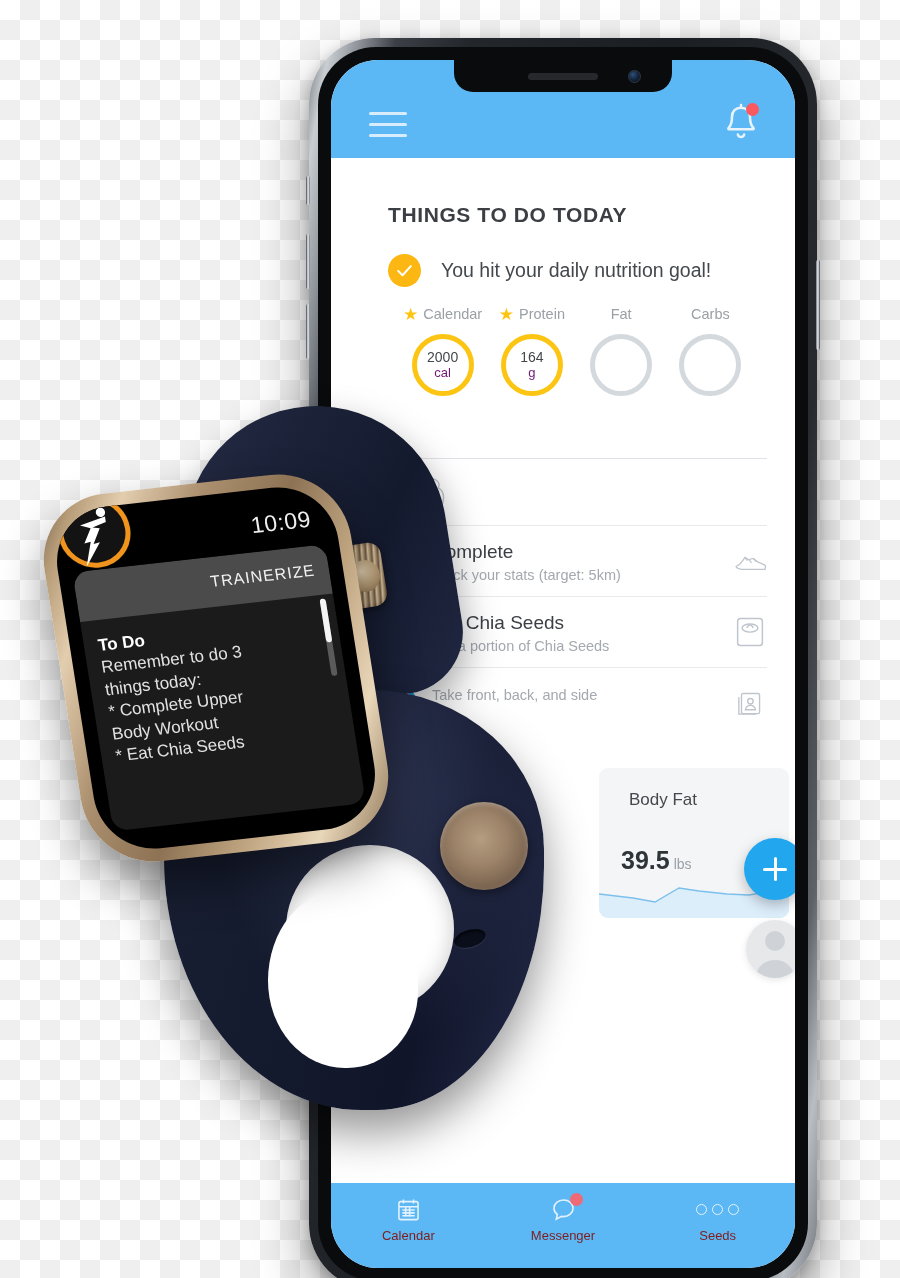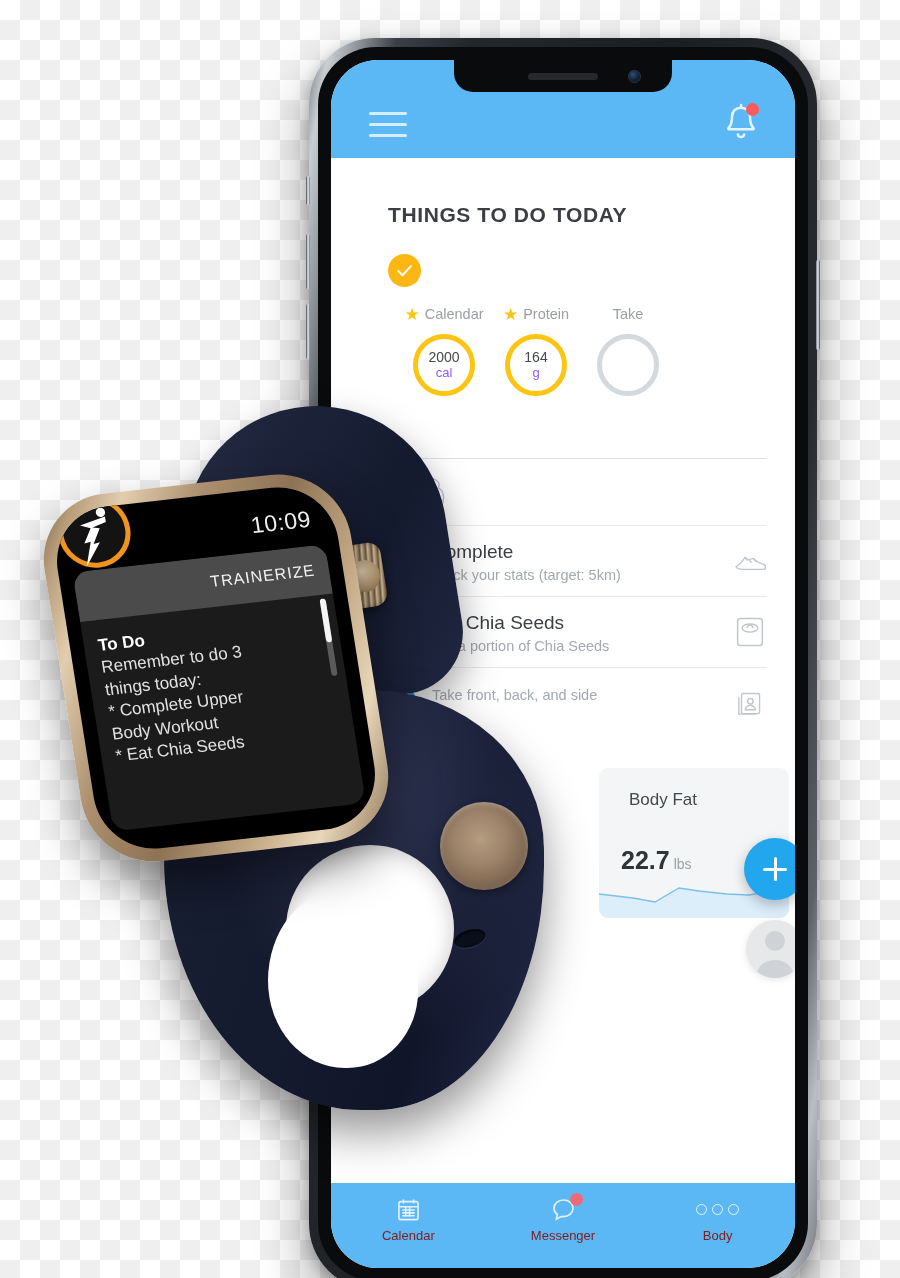--- a/index.html
+++ b/index.html
@@ -82,21 +82,21 @@
   .macro{width:92px;text-align:center;}
   .macro-label{font-size:14.5px;color:#9aa0a6;display:flex;align-items:center;justify-content:center;gap:5px;height:22px;}
   .star{color:#fcc513;font-size:17px;line-height:1;}
   .ring{
     width:62px;height:62px;border-radius:50%;margin:9px auto 0;
     border:5px solid #d4d9de;display:flex;flex-direction:column;
     align-items:center;justify-content:center;box-sizing:border-box;
   }
   .ring.filled{border-color:#fcc513;}
   .ring b{font-size:14px;font-weight:normal;color:#43484d;line-height:1.12;}
-  .ring span{font-size:13px;color:#8b5cf6;line-height:1.12;}
+  .ring span{font-size:13px;color:#701a75;line-height:1.12;}
 
   .todo-list{position:absolute;left:57px;right:28px;top:300px;}
   .todo{
     display:flex;align-items:flex-start;border-top:1px solid #e7eaed;
     padding:15px 0 13px 0;min-height:54px;box-sizing:border-box;
   }
   .todo:first-child{border-top:1px solid #dfe3e7;}
   .todo-check{
     width:28px;height:28px;border-radius:50%;border:4px solid #1aa3ef;
     box-sizing:border-box;flex:0 0 auto;margin-top:4px;
@@ -277,20 +277,21 @@
 
           <div class="page-title">THINGS TO DO TODAY</div>
 
           <div class="nutri">
             <div class="nutri-head">
               <div class="check-circle">
                 <svg viewBox="0 0 24 24" fill="none" stroke="#fff" stroke-width="2.6" stroke-linecap="round" stroke-linejoin="round">
                   <polyline points="4,12.5 9.5,18 20,6.5"></polyline>
                 </svg>
               </div>
+              <div class="nutri-msg">You hit your daily nutrition goal!</div>
             </div>
 
             <div class="macros">
               <div class="macro">
                 <div class="macro-label">
                   <span class="star">★</span>
                   <span>Calendar</span>
                 </div>
                 <div class="ring filled">
                   <b>2000</b>
@@ -302,21 +303,27 @@
                   <span class="star">★</span>
                   <span>Protein</span>
                 </div>
                 <div class="ring filled">
                   <b>164</b>
                   <span>g</span>
                 </div>
               </div>
               <div class="macro">
                 <div class="macro-label">
-                  <span>Take</span>
+                  <span>Fat</span>
+                </div>
+                <div class="ring"></div>
+              </div>
+              <div class="macro">
+                <div class="macro-label">
+                  <span>Carbs</span>
                 </div>
                 <div class="ring"></div>
               </div>
             </div>
           </div>
 
           <div class="todo-list">
 
             <div class="todo">
               <div class="todo-check"></div>
@@ -370,21 +377,21 @@
                   <circle cx="16.4" cy="14.4" r="2.6"></circle>
                   <path d="M11.6 22.4c.6-2.8 2.5-4.2 4.8-4.2s4.2 1.4 4.8 4.2z"></path>
                 </svg>
               </div>
             </div>
           </div>
 
           <div class="bf-card">
             <div class="bf-title">Body Fat</div>
             <div class="bf-val">
-              <span>22.7</span><span class="bf-unit">lbs</span>
+              <span>39.5</span><span class="bf-unit">lbs</span>
             </div>
             <div class="bf-spark">
               <svg viewBox="0 0 190 50" preserveAspectRatio="none">
                 <path d="M0 26 L34 30 L56 34 L80 20 L100 23 L128 26 L150 27 L190 20 L190 50 L0 50 Z" fill="#ddeefb"></path>
                 <path d="M0 26 L34 30 L56 34 L80 20 L100 23 L128 26 L150 27 L190 20" fill="none" stroke="#7cc0ec" stroke-width="1.4"></path>
               </svg>
             </div>
           </div>
 
           <div class="fab"></div>
@@ -416,21 +423,21 @@
               <div class="tab-dot"></div>
             </div>
             <div class="tab-lbl">Messenger</div>
           </div>
           <div class="tab">
             <div class="dots3">
               <i></i>
               <i></i>
               <i></i>
             </div>
-            <div class="tab-lbl">Body</div>
+            <div class="tab-lbl">Seeds</div>
           </div>
         </div>
 
       </div>
     </div>
   </div>
 
   <div class="watch">
     <div class="band-top"></div>
     <div class="band-bot"></div>

